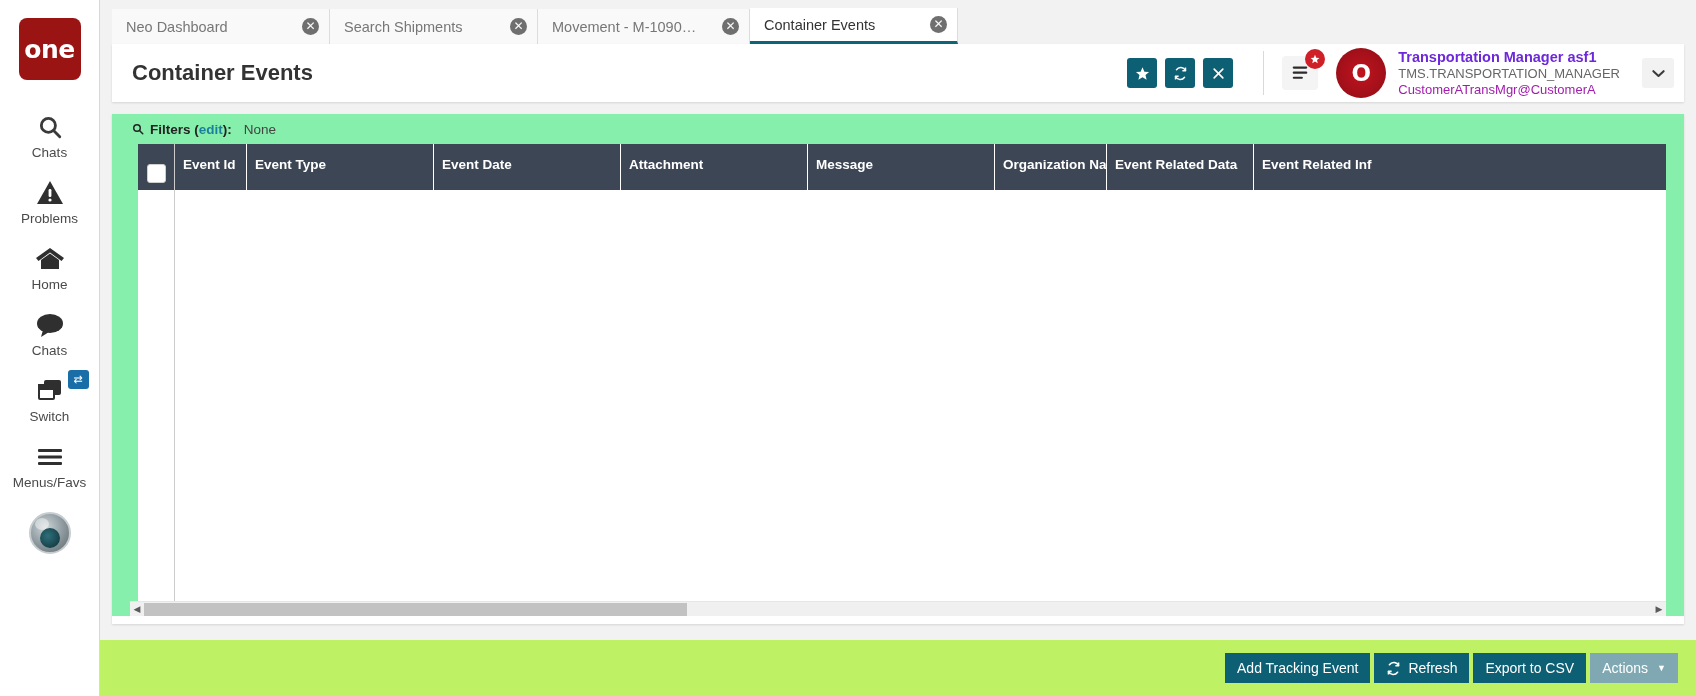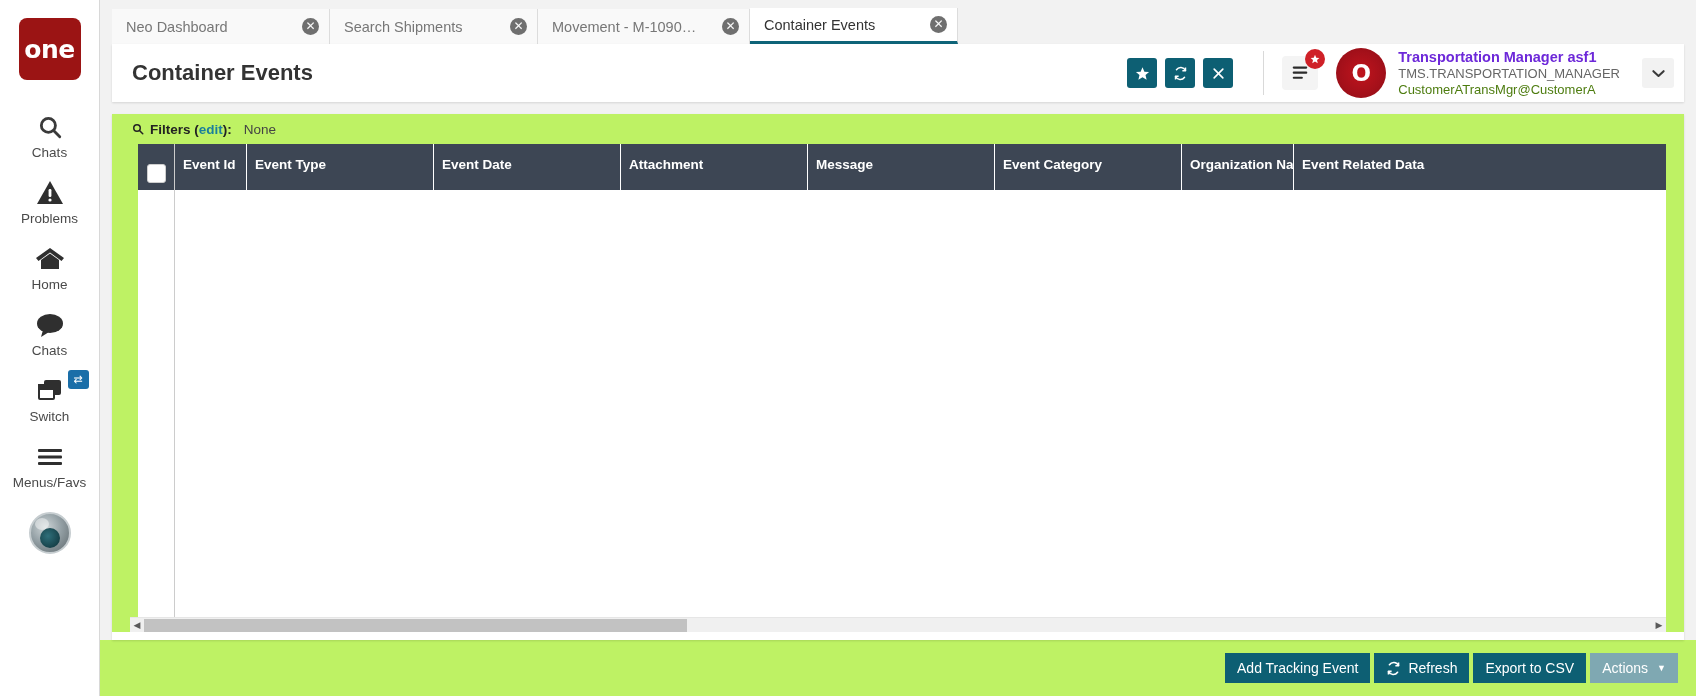--- a/index.html
+++ b/index.html
@@ -197,35 +197,35 @@
     filter: blur(0.7px);
     flex: 0 0 50px;
   }
   #user-text {
     margin-left: 12px;
     display: flex; flex-direction: column; justify-content: center;
     line-height: 1.25;
   }
   #user-name { font-size: 14.5px; font-weight: bold; color: #6d28d9; }
   #user-role { font-size: 13px; color: #666; }
-  #user-email { font-size: 13px; color: #4d7c0f; }
+  #user-email { font-size: 13px; color: #a21caf; }
   #user-dropdown {
     width: 32px; height: 30px;
     margin-left: 22px;
     background: #f2f2f2;
     border-radius: 3px;
     display: flex; align-items: center; justify-content: center;
     color: #444; font-size: 12px;
     cursor: pointer;
   }
 
   
   #content-card {
-    background: #bef264;
-    margin: 12px 12px 0 12px;
+    background: #86efac;
+    margin: 12px 12px 16px 12px;
     flex: 1 1 auto;
     box-shadow: 0 1px 2px rgba(0,0,0,0.12);
     display: flex; flex-direction: column;
     overflow: hidden;
     position: relative;
     min-height: 0;
   }
   #filters-bar {
     height: 30px;
     display: flex; align-items: center;
@@ -526,23 +526,23 @@
         <div id="frozen-body"></div>
       </div>
 
       <div id="grid-scroll">
         <div id="grid-head">
             <div class="grid-col" style="flex-basis: 72px;">Event Id</div>
             <div class="grid-col" style="flex-basis: 187px;">Event Type</div>
             <div class="grid-col" style="flex-basis: 187px;">Event Date</div>
             <div class="grid-col" style="flex-basis: 187px;">Attachment</div>
             <div class="grid-col" style="flex-basis: 187px;">Message</div>
-            <div class="grid-col" style="flex-basis: 187px;">Event Category</div>
             <div class="grid-col" style="flex-basis: 112px;">Organization Name</div>
             <div class="grid-col" style="flex-basis: 147px;">Event Related Data</div>
+            <div class="grid-col" style="flex-basis: 140px;">Event Related Inf</div>
           </div>
         <div id="grid-body"></div>
       </div>
     </div>
 
     <div id="hscroll">
       <div id="hs-left">◀</div>
       <div id="hs-track">
         <div id="hs-thumb" style="width: 36%;"></div>
       </div>

